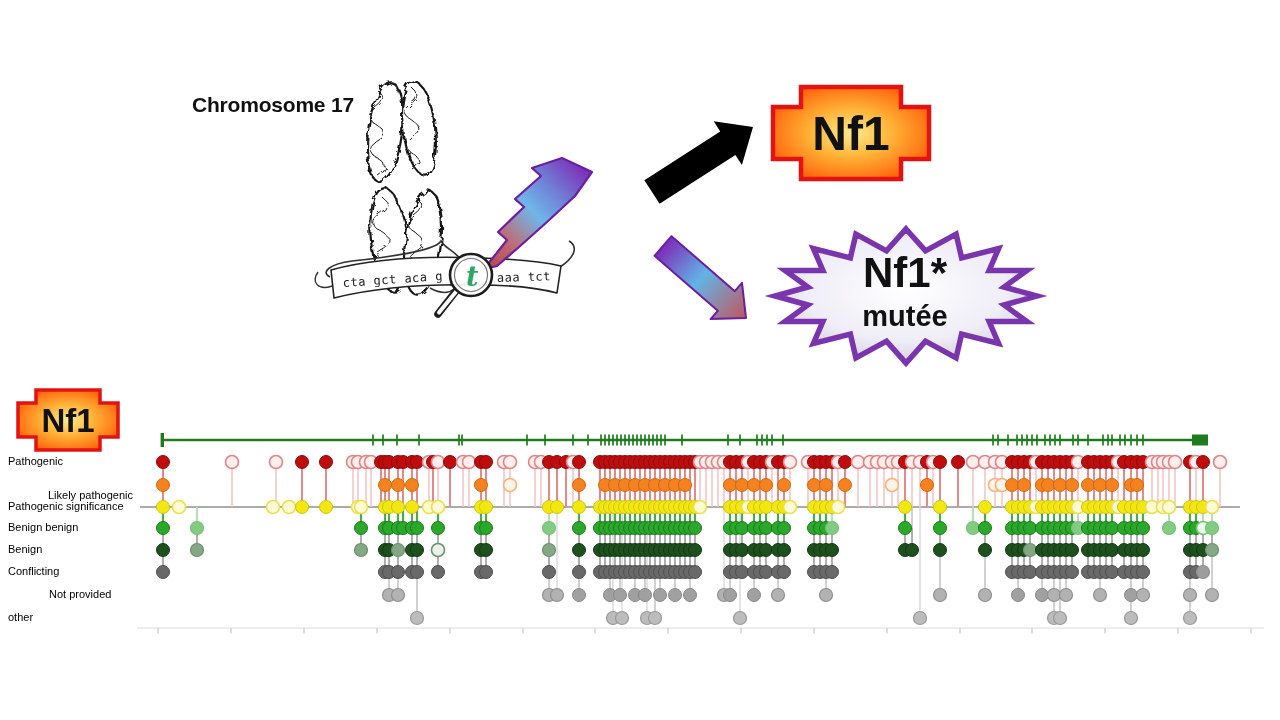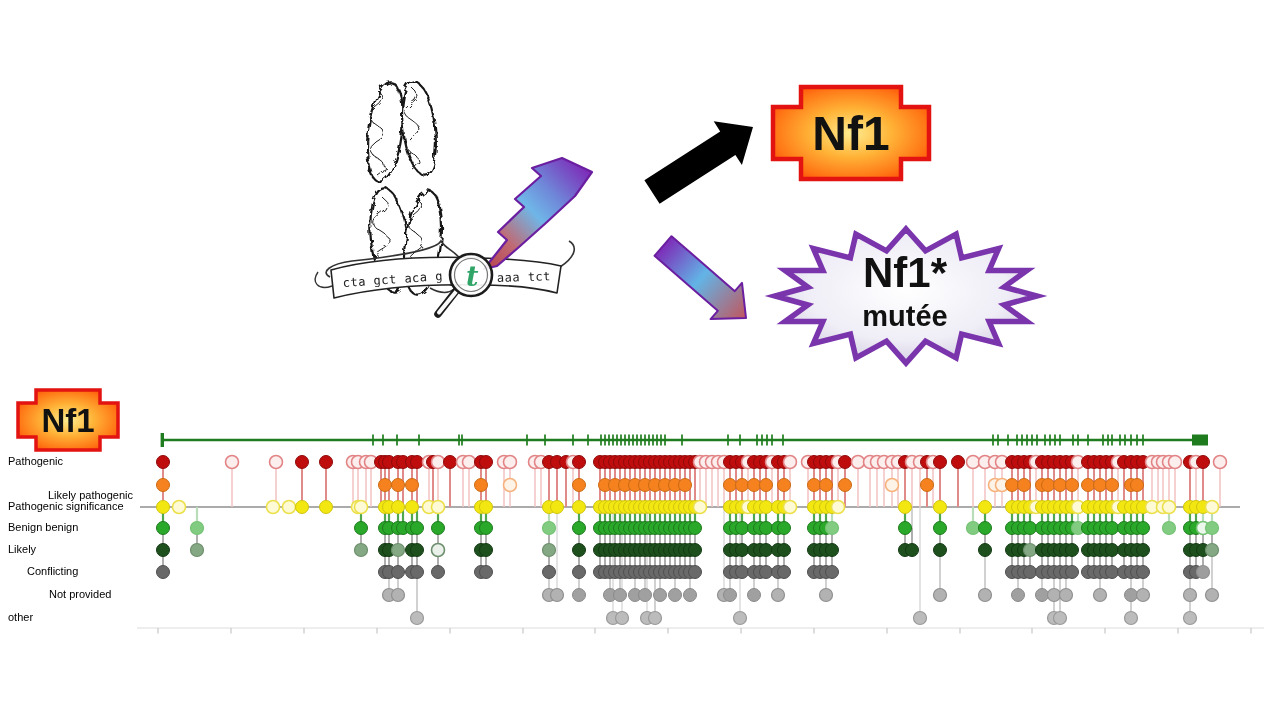--- a/index.html
+++ b/index.html
@@ -11,20 +11,21 @@
   #top-art{top:0;width:1280px;height:425px;}
   #chart-svg{top:380px;width:1280px;height:280px;}
   .legend-label{position:absolute;left:8px;font-size:11px;color:#000;font-weight:500;
           white-space:nowrap;line-height:14px;}
 </style>
 </head>
 <body>
 
 <div id="canvas">
 
+  <div id="chromosome-label">Chromosome 17</div>
 
   <svg id="top-art" viewBox="0 0 1280 425">
     <defs>
       <filter id="rough" x="-20%" y="-20%" width="140%" height="140%">
         <feTurbulence type="fractalNoise" baseFrequency="0.11" numOctaves="3" seed="7" result="n"></feTurbulence>
         <feDisplacementMap in="SourceGraphic" in2="n" scale="7"></feDisplacementMap>
       </filter>
       <radialGradient id="badgeGrad" cx="50%" cy="50%" r="65%">
         <stop offset="0%" stop-color="#ffec8f"></stop>
         <stop offset="40%" stop-color="#ffb337"></stop>
@@ -1048,18 +1049,18 @@
         <circle cx="1212" cy="595" r="6.5" fill="#b2b2b2" stroke="#909090" stroke-width="1.2"></circle>
         <circle cx="1220" cy="462" r="6.5" fill="#fdeeee" stroke="#e28486" stroke-width="1.6"></circle>
       </g>
   </svg>
 
   <div id="legend">
       <div class="legend-label" style="top: 454px;">Pathogenic</div>
       <div class="legend-label" style="top: 488px; margin-left: 40px;">Likely pathogenic</div>
       <div class="legend-label" style="top: 499px;">Pathogenic significance</div>
       <div class="legend-label" style="top: 520px;">Benign benign</div>
-      <div class="legend-label" style="top: 542px;">Likely</div>
-      <div class="legend-label" style="top: 564px; margin-left: 19px;">Conflicting</div>
+      <div class="legend-label" style="top: 542px;">Benign</div>
+      <div class="legend-label" style="top: 564px;">Conflicting</div>
       <div class="legend-label" style="top: 587px; margin-left: 41px;">Not provided</div>
       <div class="legend-label" style="top: 610px;">other</div>
     </div>
 </div>
 
 </body></html>

